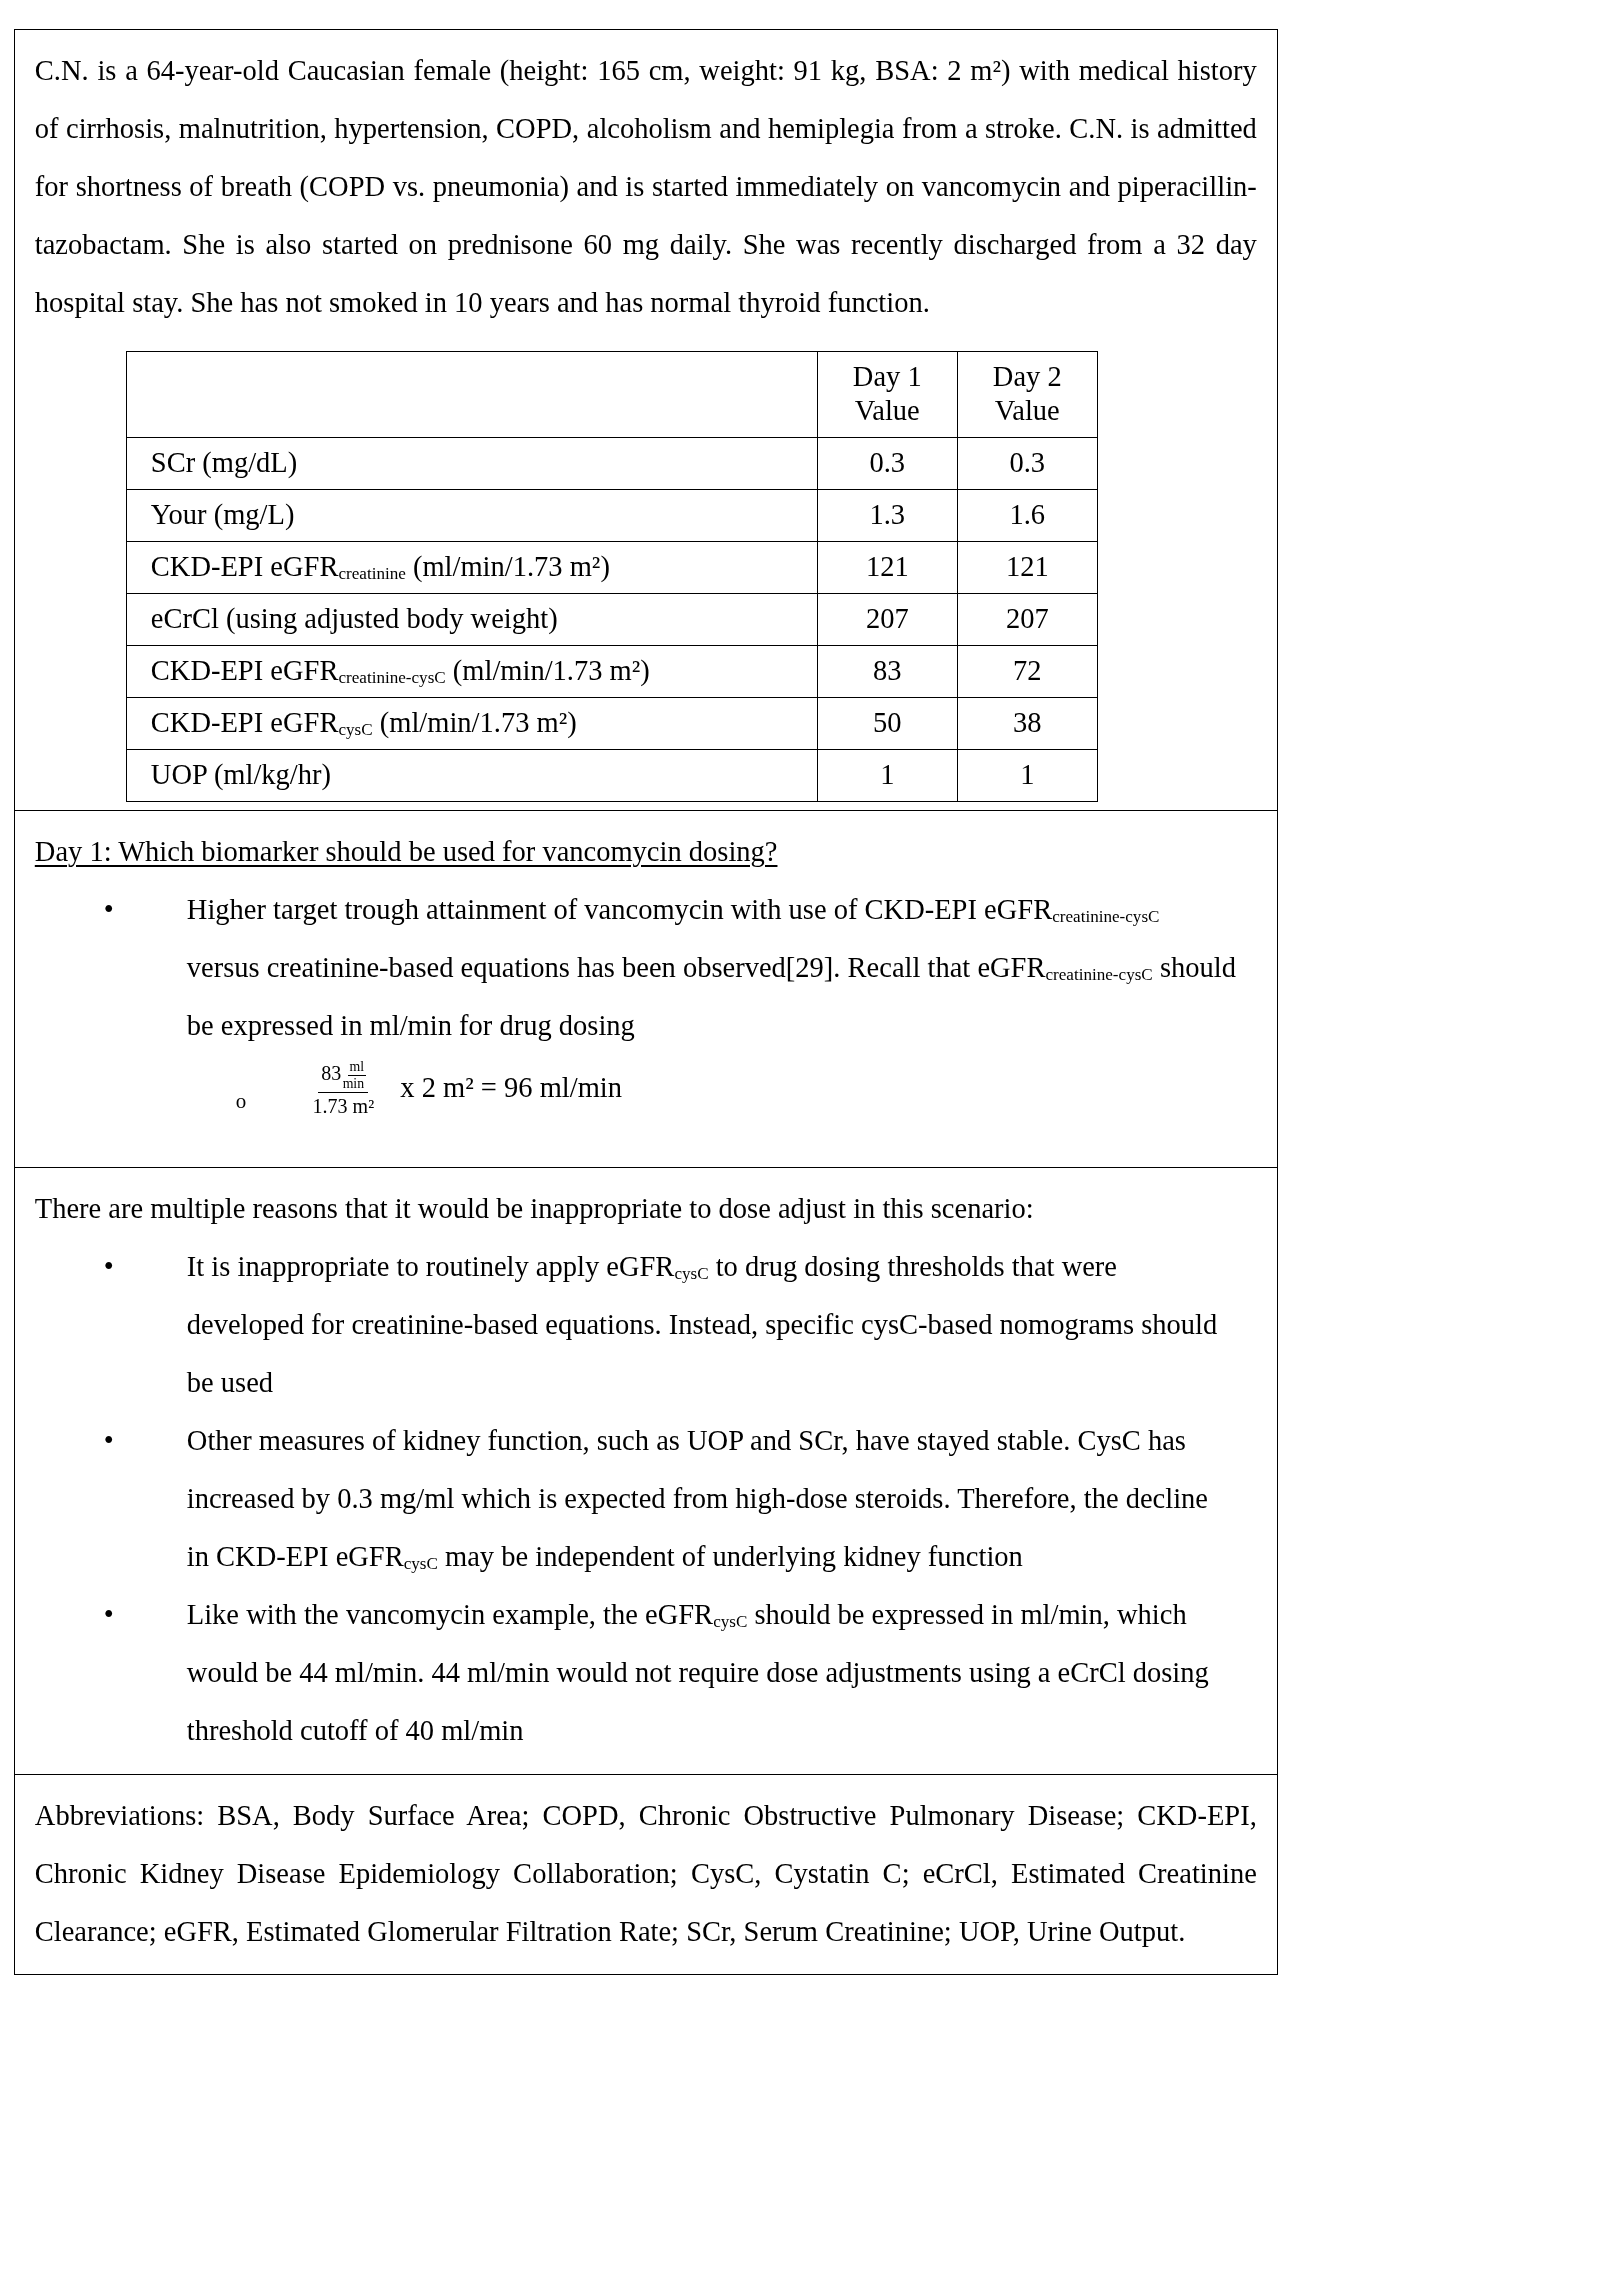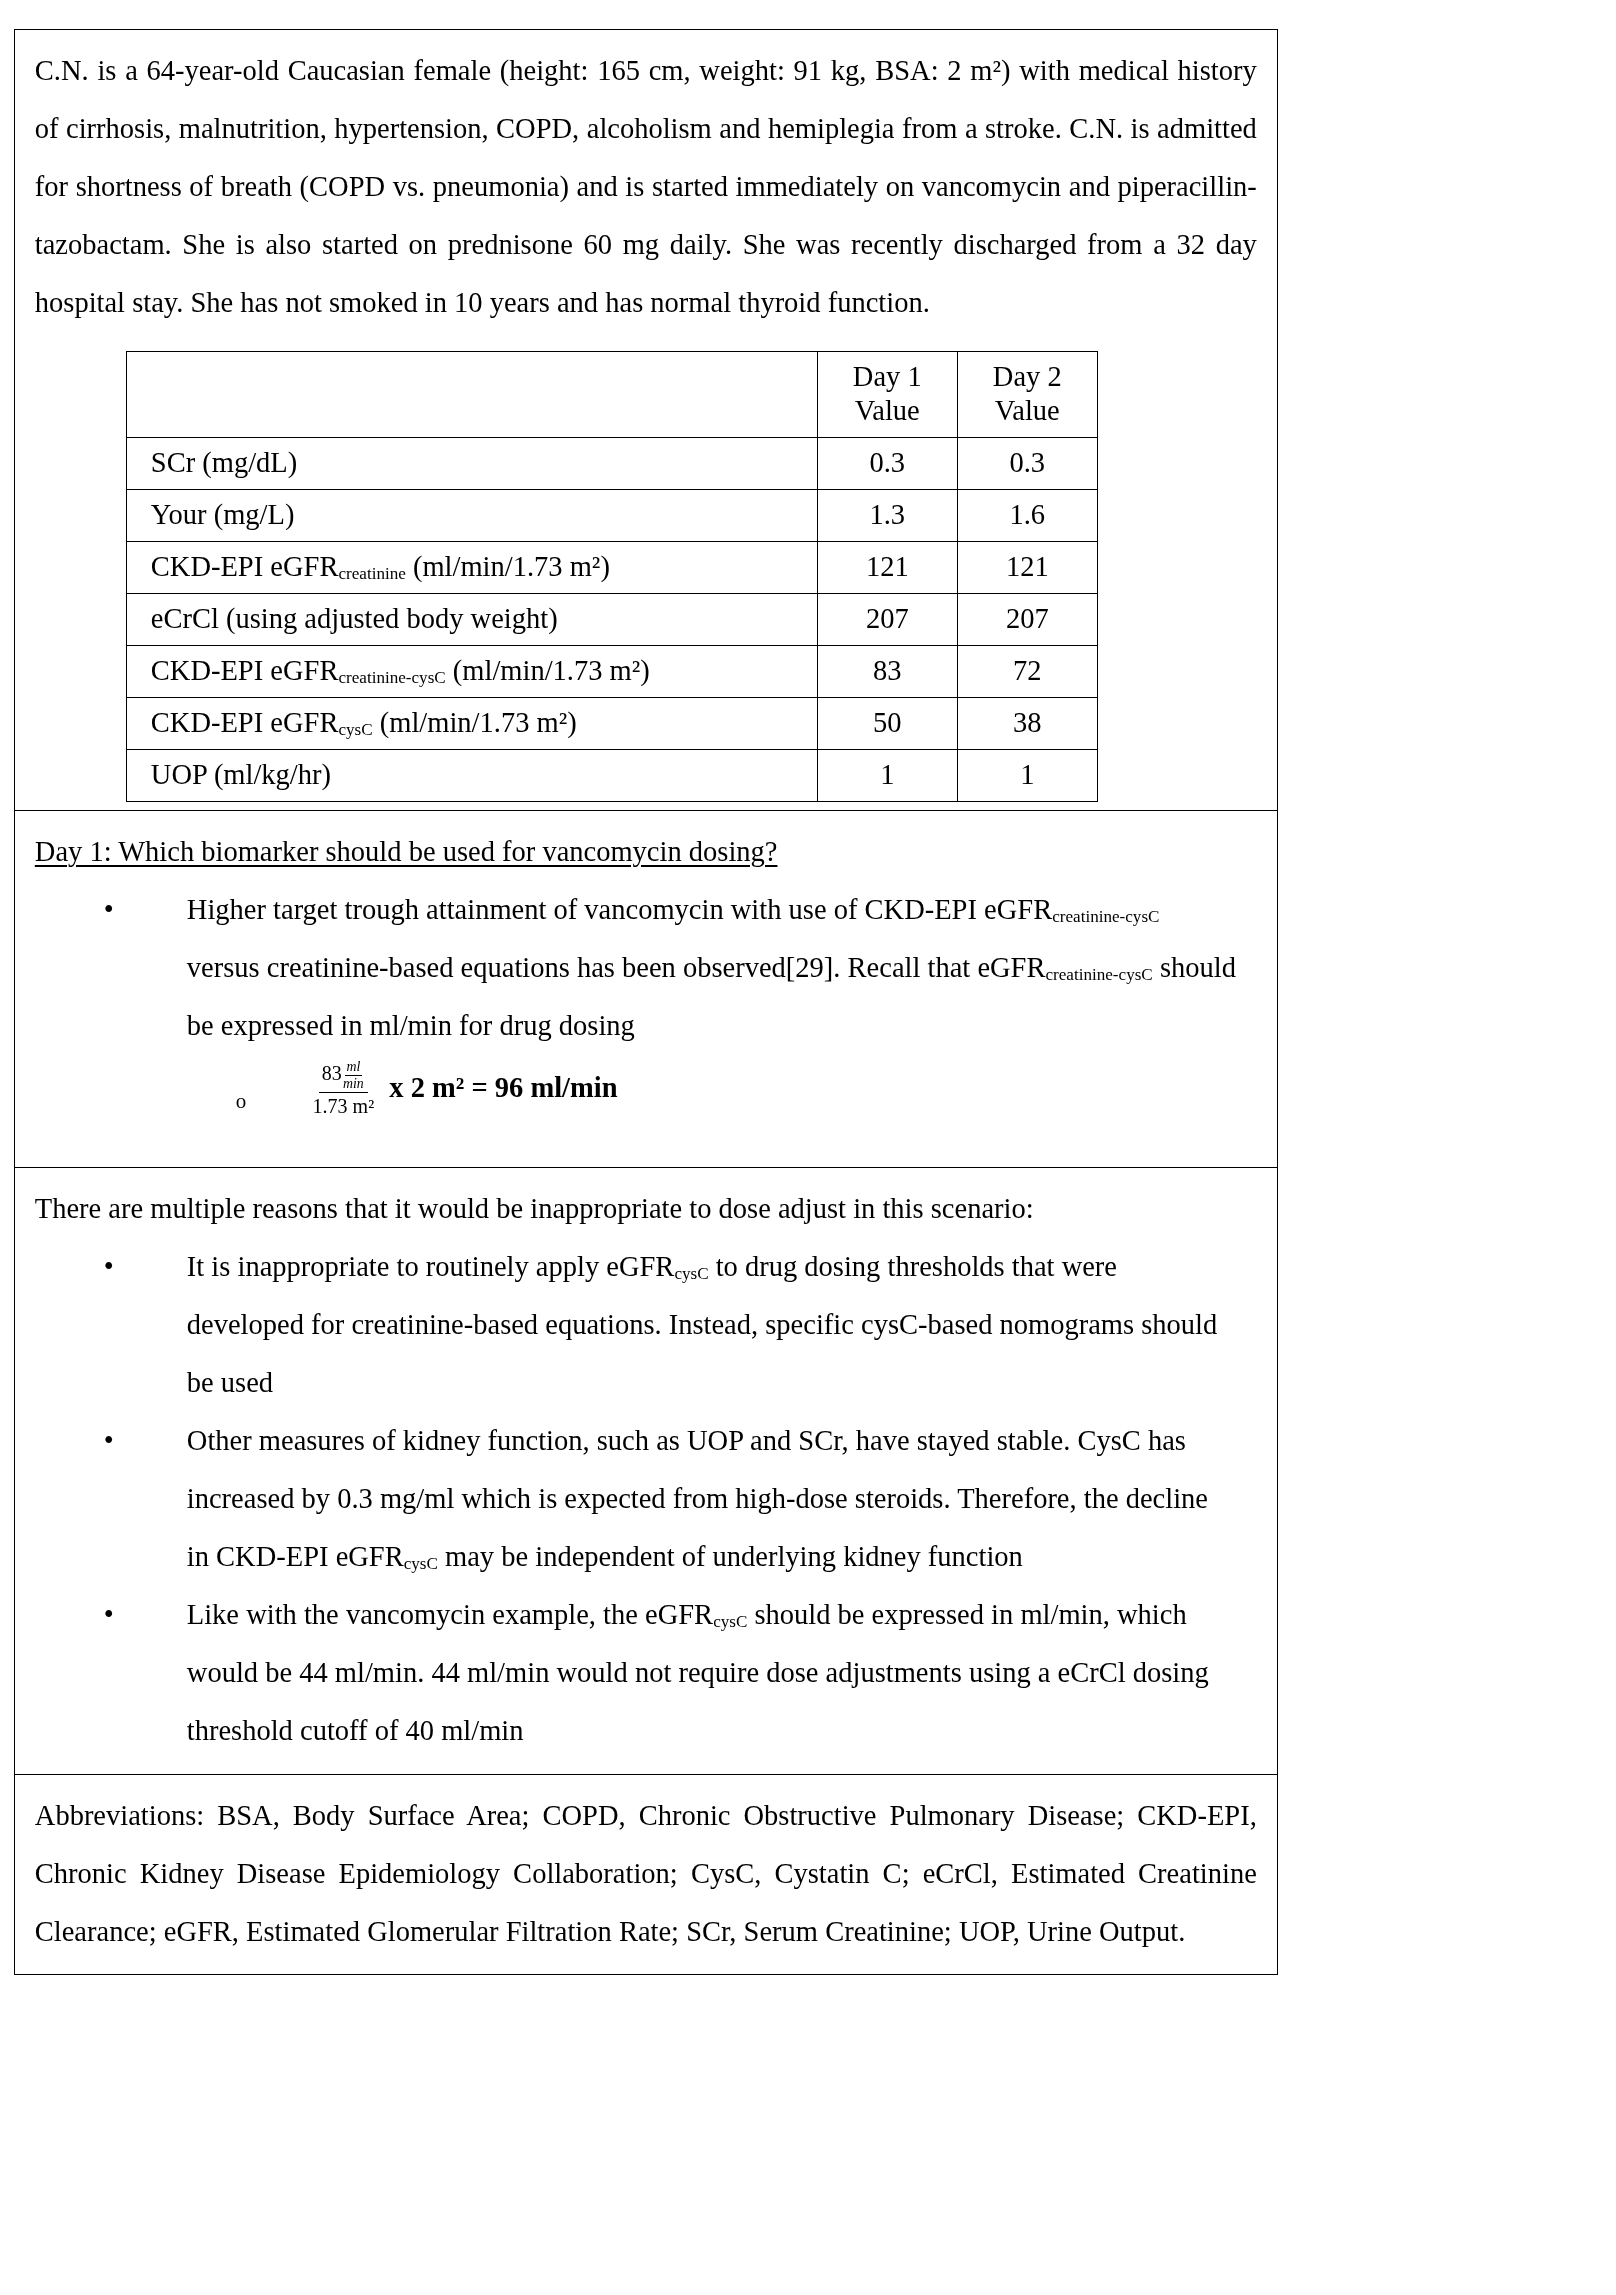--- a/index.html
+++ b/index.html
@@ -142,30 +142,29 @@
     line-height: 1.14;
     padding: 0 2.8px;
     text-align: center;
   }
   .frac .num { border-bottom: 1.8px solid #000; padding-bottom: 0.9px; }
   .frac .den { padding-top: 1.4px; }
   
   .minifrac {
     display: inline-flex;
     flex-direction: column;
-    align-items: center;
+    align-items: flex-end;
     vertical-align: middle;
     font-size: 13.8px;
     line-height: 1.1;
     margin-left: 0;
-    font-style: italic;
   }
   .minifrac .mnum { border-bottom: 1.4px solid #000; padding: 0 1.4px 0.5px 1.4px; }
   .minifrac .mden { padding: 0.5px 1.4px 0 1.4px; }
-  .frac-rest { margin-left: 4px; font-weight: bold; }
+  .frac-rest { margin-left: 15px; }
 </style>
 </head>
 <body>
 
 <div id="doc-frame">
 
   <div class="section">
     <div class="para-block">
       <p class="para">C.N. is a 64-year-old Caucasian female (height: 165 cm, weight: 91 kg, BSA: 2 m²) with medical history of cirrhosis, malnutrition, hypertension, COPD, alcoholism and hemiplegia from a stroke. C.N. is admitted for shortness of breath (COPD vs. pneumonia) and is started immediately on vancomycin and piperacillin-tazobactam. She is also started on prednisone 60 mg daily. She was recently discharged from a 32 day hospital stay. She has not smoked in 10 years and has normal thyroid function.</p>
     </div>

